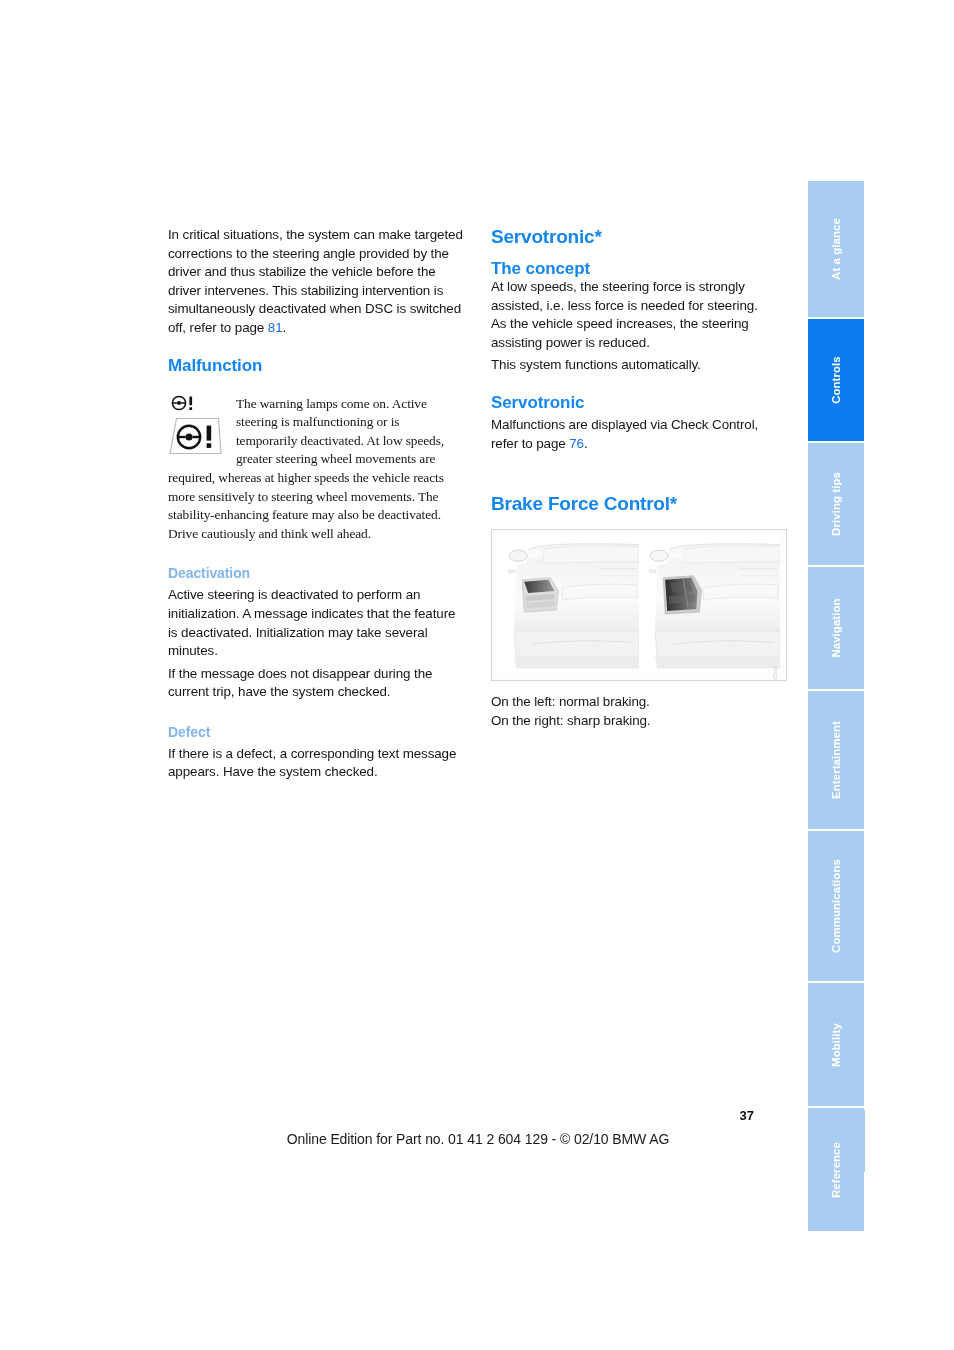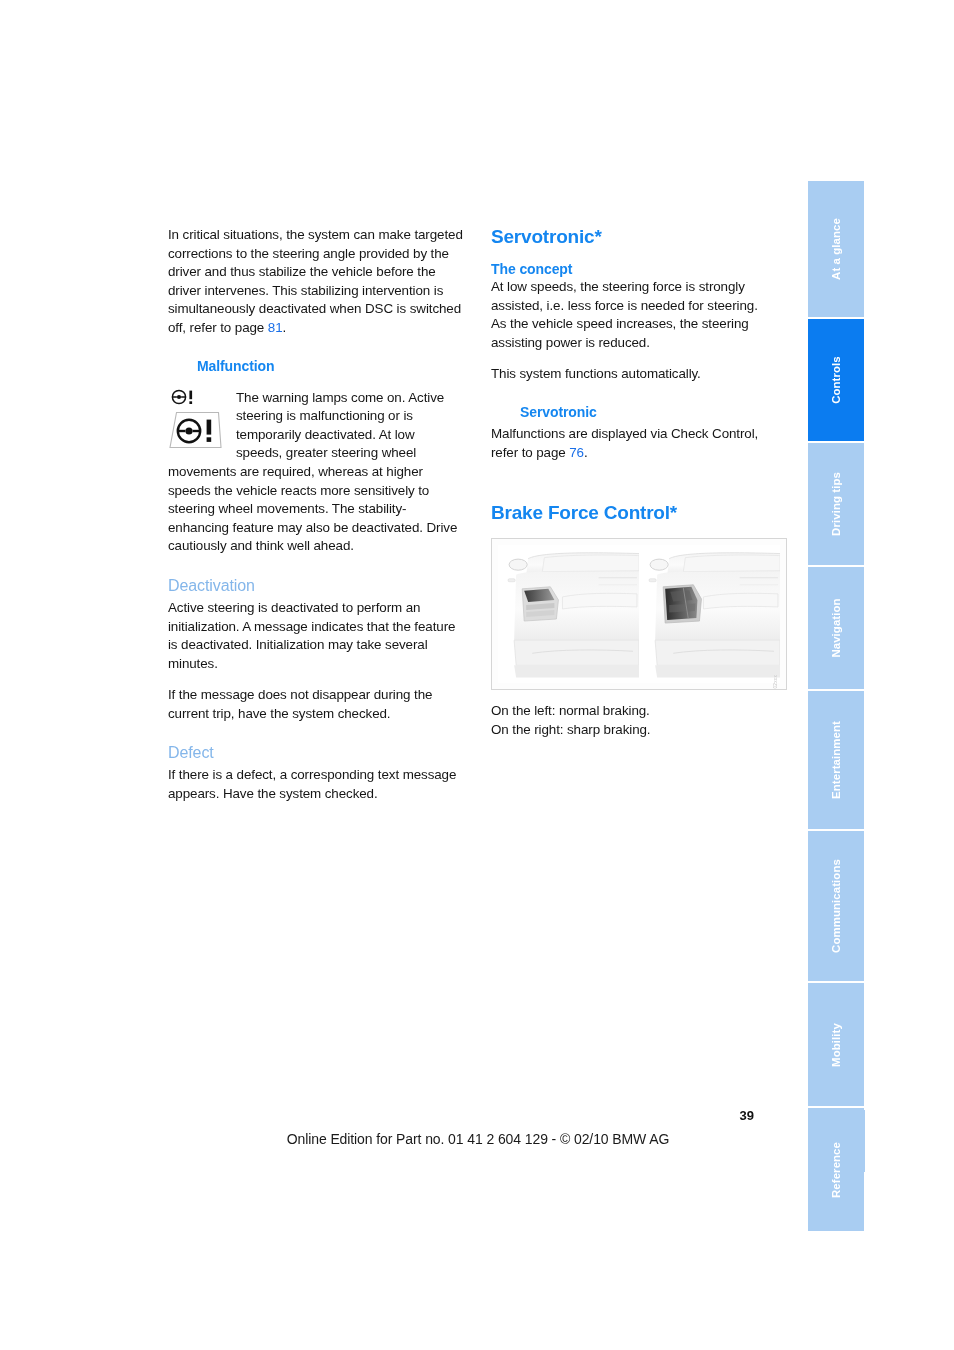--- a/index.html
+++ b/index.html
@@ -26,54 +26,54 @@
   .columns { display: flex; gap: 27px; align-items: flex-start; }
   .col { width: 296px; }
 
   
   .body-text {
     font-size: 13.4px;
     line-height: 18.6px;
     color: #161616;
     letter-spacing: -0.1px;
   }
-  .body-text + .body-text { margin-top: 13px; }
+  .body-text + .body-text { margin-top: 4px; }
 
   .link { color: #1a6fe8; }
 
   h2.sec-title {
     font-size: 19px;
     font-weight: bold;
     color: #1486f0;
     letter-spacing: -0.2px;
     line-height: 22px;
   }
   h3.sub-title {
+    font-size: 17px;
+    font-weight: bold;
+    color: #1486f0;
+    letter-spacing: -0.1px;
+    line-height: 18px;
+  }
+  h4.minor-title {
     font-size: 14px;
     font-weight: bold;
-    color: #1486f0;
+    color: #84b6ea;
     letter-spacing: -0.1px;
     line-height: 18px;
   }
-  h4.minor-title {
-    font-size: 16px;
-    font-weight: normal;
-    color: #84b6ea;
-    letter-spacing: -0.1px;
-    line-height: 18px;
-  }
 
   .sp-after-h2 { margin-top: 12px; }
-  .sp-before-h3 { margin-top: 19px; margin-left: 29px; }
+  .sp-before-h3 { margin-top: 19px; }
   .sp-before-h4 { margin-top: 21px; }
   .sp-before-h2 { margin-top: 40px; }
   .tight { margin-top: 4px; }
 
   
-  .warn-block { margin-top: 14px; }
+  .warn-block { margin-top: 20px; font-family: Liberation Serif, serif; }
   .warn-icons {
     float: left;
     width: 60px;
     height: 62px;
     margin-right: 8px;
     position: relative;
   }
   .warn-text-flow {
     font-size: 13.4px;
     line-height: 18.6px;
@@ -358,18 +358,18 @@
       </div>
       <div class="tab" style="height: 123px;">
         <span class="tab-label">Mobility</span>
       </div>
       <div class="tab" style="height: 123px;">
         <span class="tab-label">Reference</span>
       </div>
     </div>
 
   <div class="footer">
-    <div class="page-num">39</div>
+    <div class="page-num">37</div>
     <div class="footer-line">Online Edition for Part no. 01 41 2 604 129 - © 02/10 BMW AG</div>
   </div>
   <div class="page-bar"></div>
 
 </div>
 
 </body></html>

